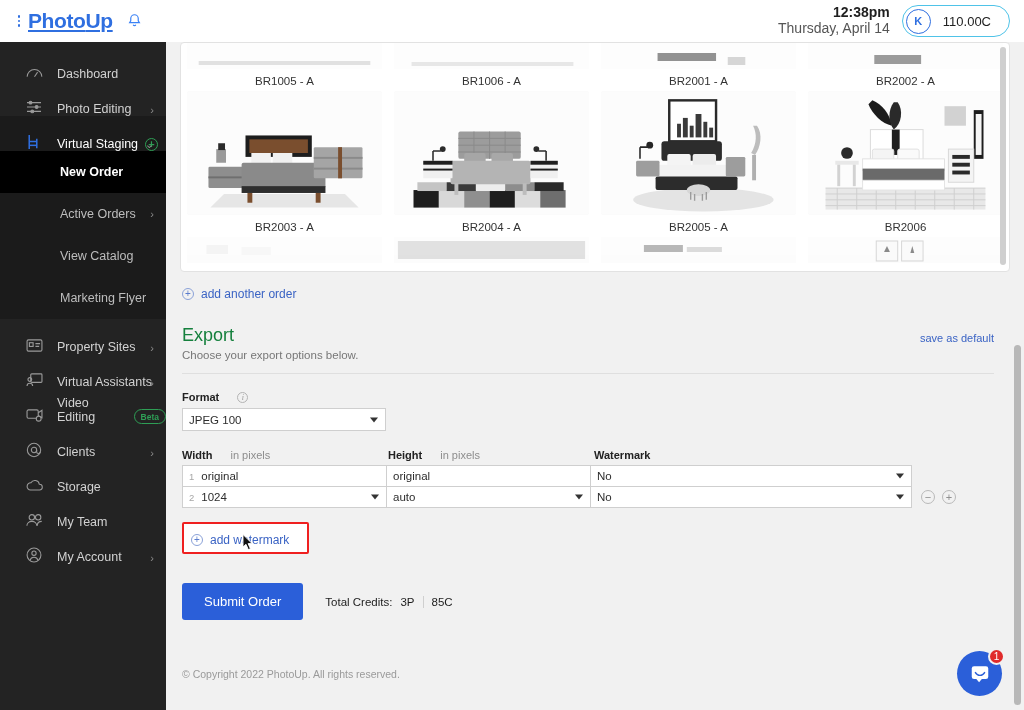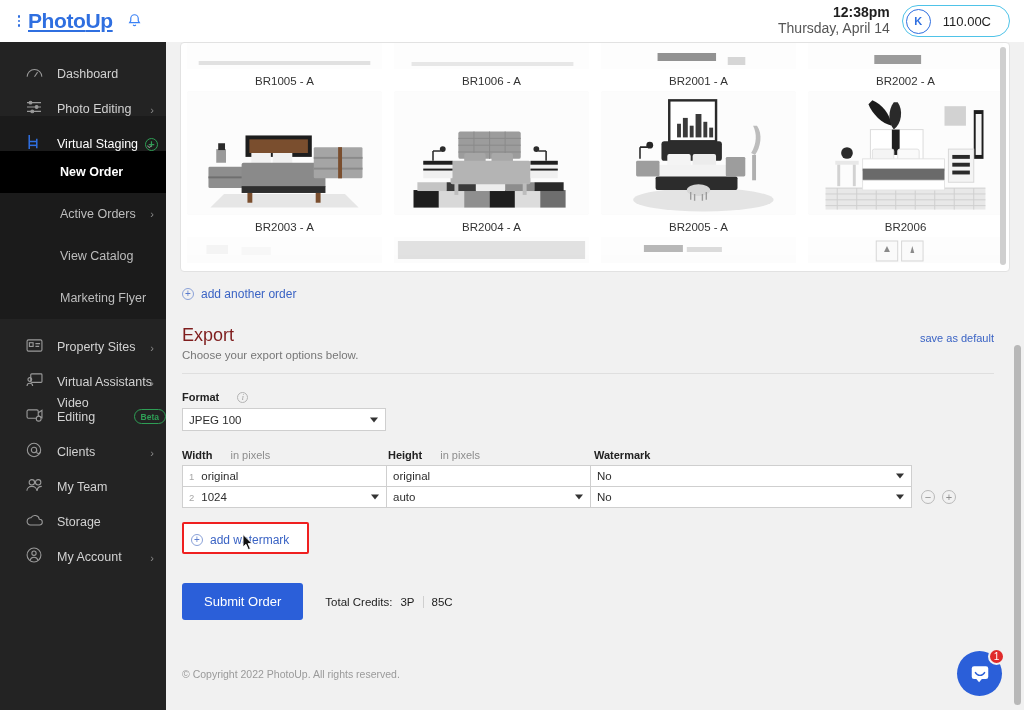--- a/index.html
+++ b/index.html
@@ -108,21 +108,21 @@
     display: inline-flex; align-items: center; gap: 7px;
     color: #3a63c4; font-size: 12px; cursor: pointer;
   }
   .circ-plus {
     width: 12px; height: 12px; border-radius: 50%; border: 1px solid #8ba2d8;
     color: #5a7ccd; font-size: 10px; line-height: 10px; text-align: center;
     display: inline-block;
   }
 
   .export-sec { padding: 24px 16px 0 16px; position: relative; }
-  .export-title { font-size: 18px; color: #7f1d1d; font-weight: 400; }
+  .export-title { font-size: 18px; color: #15803d; font-weight: 400; }
   .export-sub { font-size: 11.5px; color: #777; margin-top: 3px; }
   .save-default {
     position: absolute; right: 30px; top: 31px;
     font-size: 11px; color: #3a63c4; cursor: pointer; text-align: right;
   }
   .hr { border-top: 1px solid #dfdfdf; margin: 12px 14px 0 0; }
 
   .fld-label { font-size: 11px; font-weight: bold; color: #222; display: flex; align-items: center; gap: 18px; }
   .fld-label .sub { font-weight: normal; color: #8d8d8d; }
   .info-i {
@@ -315,37 +315,37 @@
             <circle cx="9" cy="9" r="3"></circle>
             <path d="M12 9v2a2 2 0 0 0 4 0"></path>
         </svg>
       </span>
       <span>Clients</span>
       <span class="chev">›</span>
     </div>
 
     <div class="nav-item">
       <span class="ico">
+        <svg width="18" height="13" viewBox="0 0 20 13" fill="none" stroke="#9a9a9a" stroke-width="1.2">
+          <path d="M5 11.5a4 4 0 0 1 .5-8 5 5 0 0 1 9.3 1.6A3.2 3.2 0 0 1 15 11.5z"></path>
+        </svg>
+      </span>
+      <span>Storage</span>
+    </div>
+
+    <div class="nav-item">
+      <span class="ico">
         <svg width="18" height="14" viewBox="0 0 20 15" fill="none" stroke="#9a9a9a" stroke-width="1.2">
           <circle cx="6.5" cy="4.5" r="3"></circle>
             <circle cx="13.5" cy="4.5" r="3"></circle>
           <path d="M1 14c0-3 2.4-5 5.5-5s5.5 2 5.5 5"></path>
             <path d="M12.5 14c0-3 2-5 5-5"></path>
         </svg>
       </span>
       <span>My Team</span>
-    </div>
-
-    <div class="nav-item">
-      <span class="ico">
-        <svg width="18" height="13" viewBox="0 0 20 13" fill="none" stroke="#9a9a9a" stroke-width="1.2">
-          <path d="M5 11.5a4 4 0 0 1 .5-8 5 5 0 0 1 9.3 1.6A3.2 3.2 0 0 1 15 11.5z"></path>
-        </svg>
-      </span>
-      <span>Storage</span>
     </div>
 
     <div class="nav-item">
       <span class="ico">
         <svg width="16" height="16" viewBox="0 0 18 18" fill="none" stroke="#9a9a9a" stroke-width="1.2">
           <circle cx="9" cy="9" r="7.8"></circle>
             <circle cx="9" cy="7" r="2.4"></circle>
           <path d="M4.5 15c.7-2.3 2.4-3.4 4.5-3.4S12.8 12.7 13.5 15"></path>
         </svg>
       </span>

